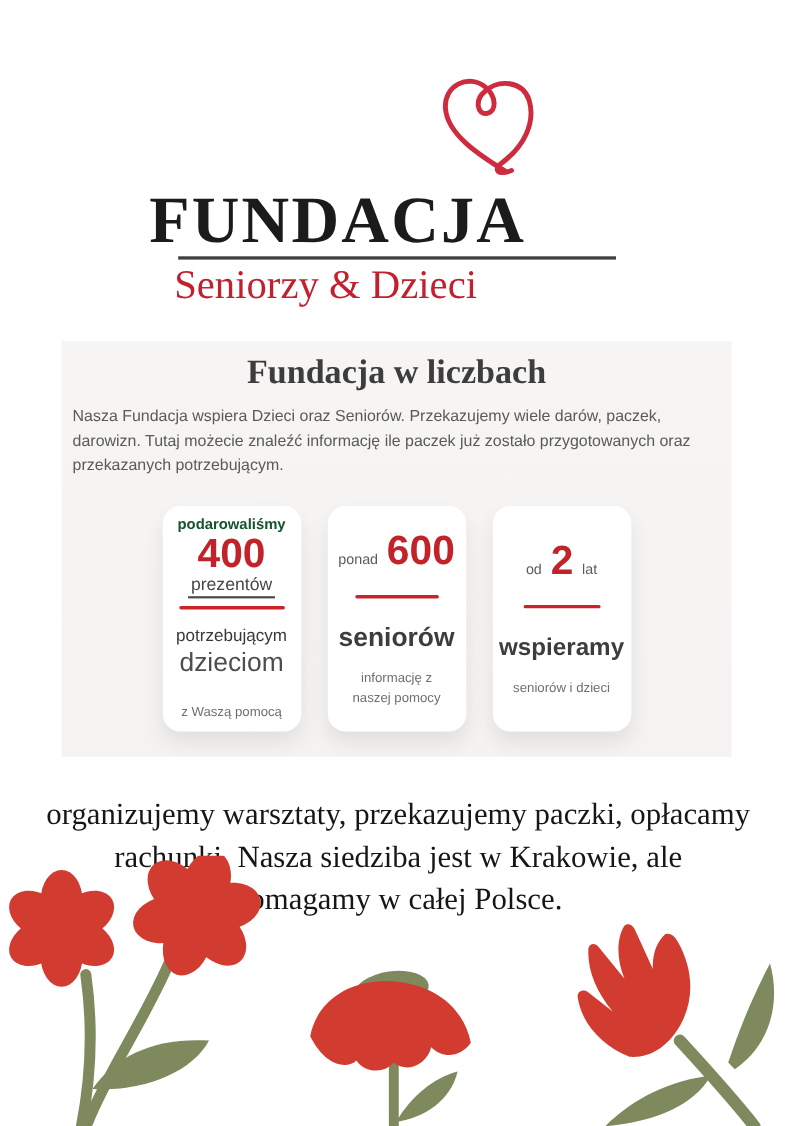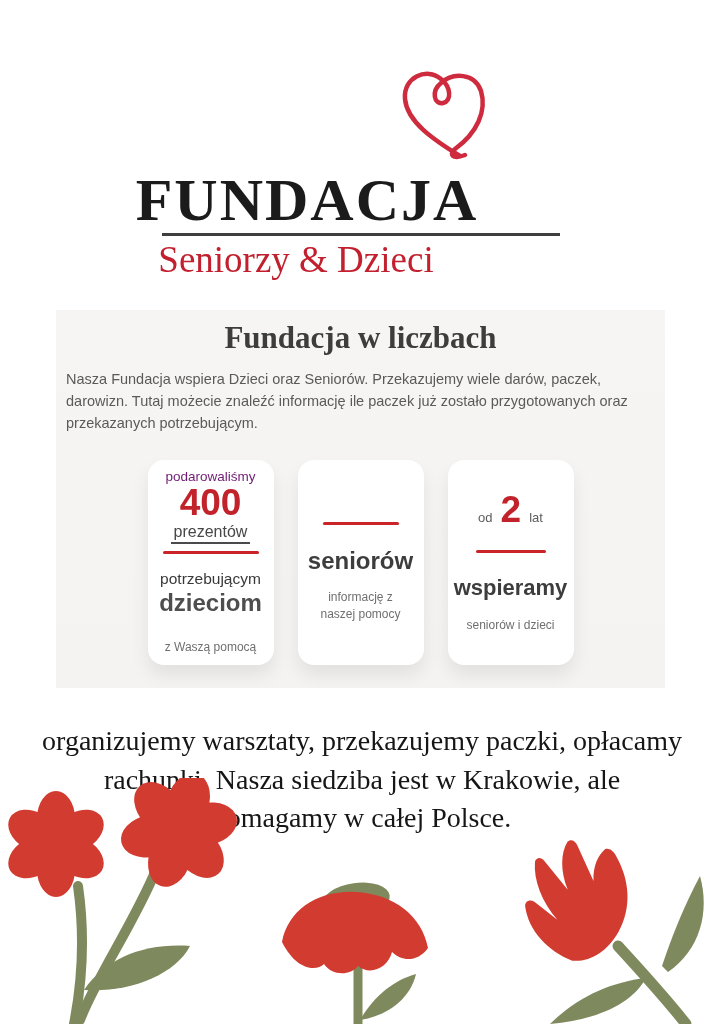--- a/index.html
+++ b/index.html
@@ -51,34 +51,34 @@
     display:flex;justify-content:center;gap:24px;
   }
   .card{
     width:126px;height:205px;
     background:#ffffff;border-radius:16px;
     box-shadow:0 10px 18px rgba(0,0,0,0.08);
     display:flex;flex-direction:column;
     justify-content:center;align-items:center;
     text-align:center;
   }
-  .card .top-label{font-size:13.5px;font-weight:400;color:#701a75;}
+  .card .top-label{font-size:13.5px;font-weight:700;color:#14532d;}
   .card .big-num{font-size:37px;font-weight:700;color:#c2232b;line-height:1.05;}
   .card .unit{
     font-size:16px;color:#474747;
     border-bottom:2px solid #4a4a4a;padding:0 3px 1px 3px;text-align:center;
   }
   .red-rule{height:3px;background:#ca2428;border-radius:2px;}
   .rule-1{width:96px;margin-top:7px;}
   .rule-2{width:76px;margin-top:20px;}
   .rule-3{width:70px;margin-top:20px;}
   .card .numrow{display:flex;align-items:baseline;gap:8px;}
   .card .numrow .small{font-size:13px;color:#5c5c5c;}
   .card .line1{font-size:15.5px;color:#393939;margin-top:16px;}
-  .card .line2{font-size:24px;font-weight:700;color:#4e4e4e;margin-top:1px;text-align:right;}
+  .card .line2{font-size:24px;font-weight:400;color:#4e4e4e;margin-top:1px;text-align:right;}
   .card .headline{font-size:24px;font-weight:700;color:#3d3d3d;margin-top:22px;}
   .card .headline-3{font-size:22px;}
   .card .footnote{font-size:12px;color:#6f6f6f;line-height:1.45;}
   .fn-1{margin-top:22px;}
   .fn-2{margin-top:14px;max-width:98px;}
   .fn-3{margin-top:16px;}
   
   .footer-text{
     position:absolute;top:694px;left:42px;width:640px;
     font-family:"Liberation Serif", serif;
@@ -120,20 +120,24 @@
         <div class="top-label">podarowaliśmy</div>
         <div class="big-num">400</div>
         <div class="unit">prezentów</div>
         <div class="red-rule rule-1"></div>
         <div class="line1">potrzebującym</div>
         <div class="line2">dzieciom</div>
         <div class="footnote fn-1">z Waszą pomocą</div>
       </div>
 
       <div class="card">
+        <div class="numrow">
+          <span class="small">ponad</span>
+          <span class="big-num">600</span>
+        </div>
         <div class="red-rule rule-2"></div>
         <div class="headline">seniorów</div>
         <div class="footnote fn-2">informację z naszej pomocy</div>
       </div>
 
       <div class="card">
         <div class="numrow">
           <span class="small">od</span>
           <span class="big-num">2</span>
           <span class="small">lat</span>

